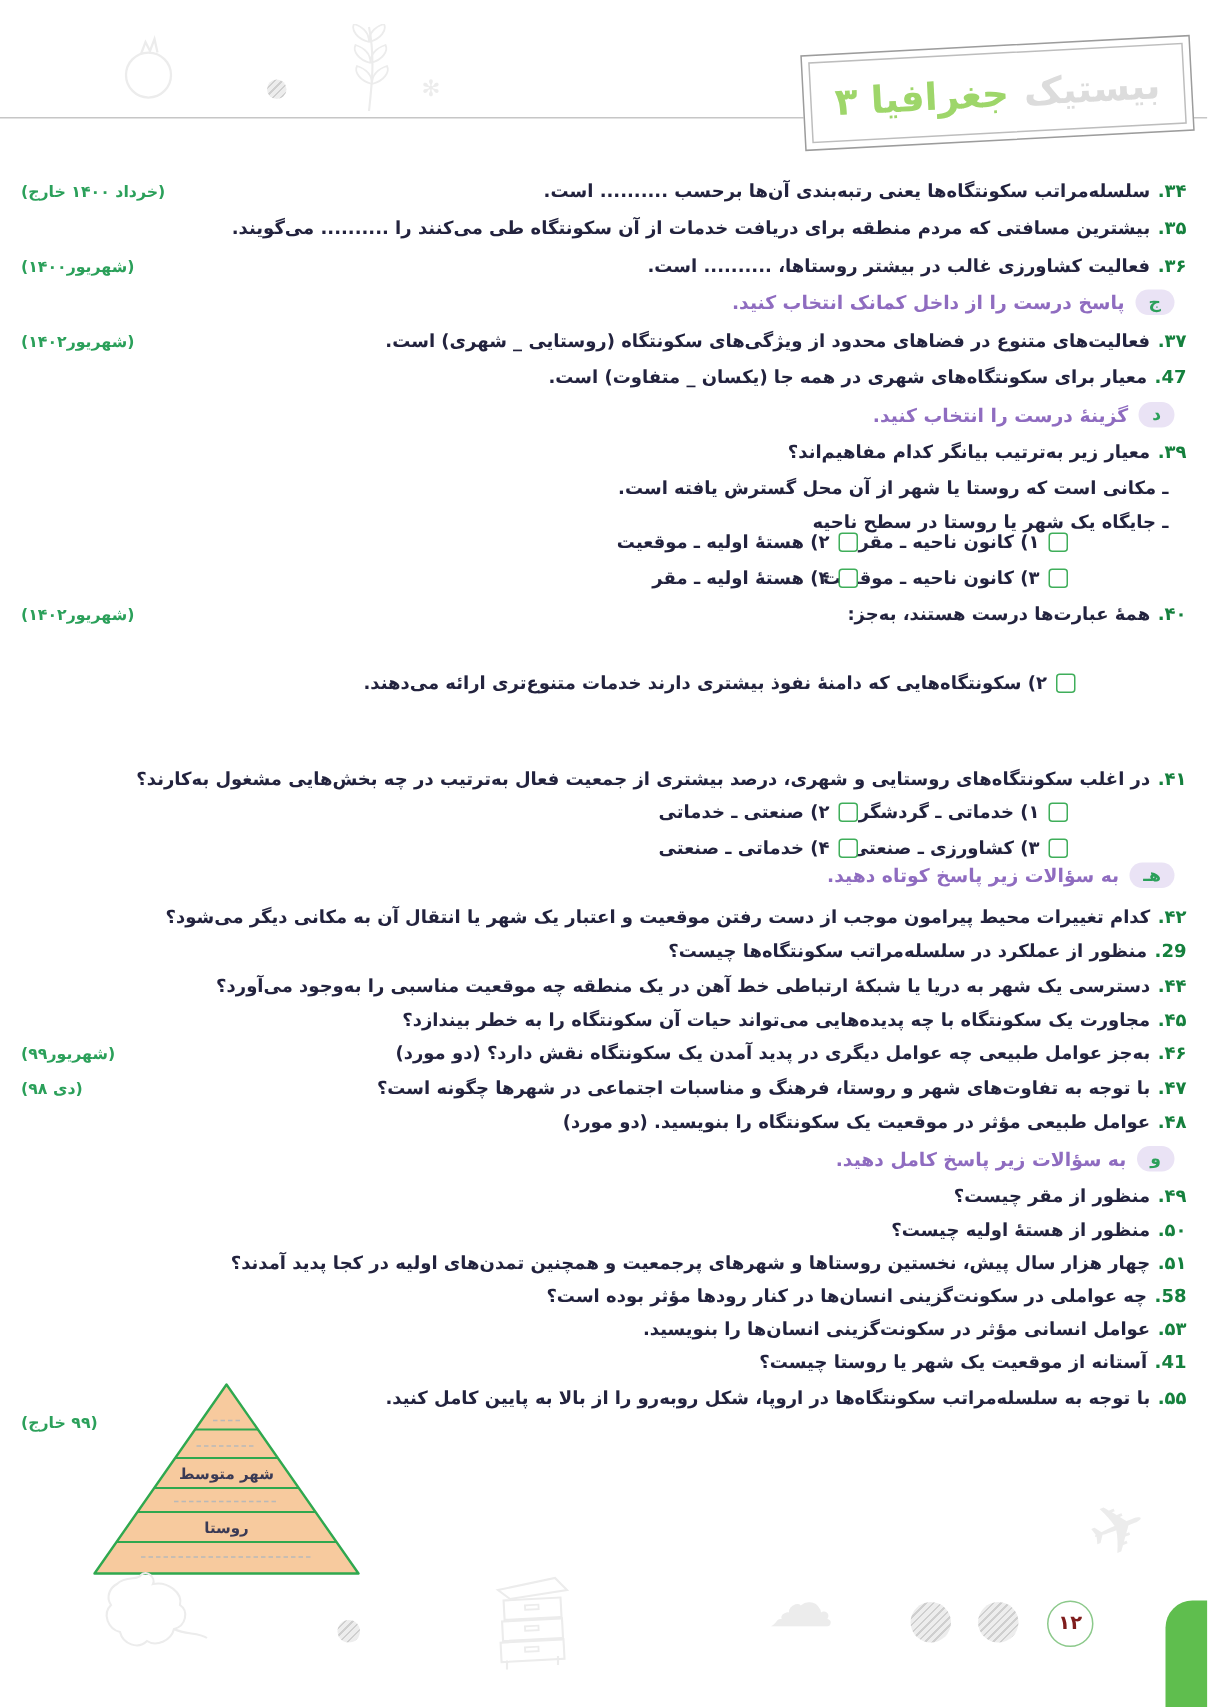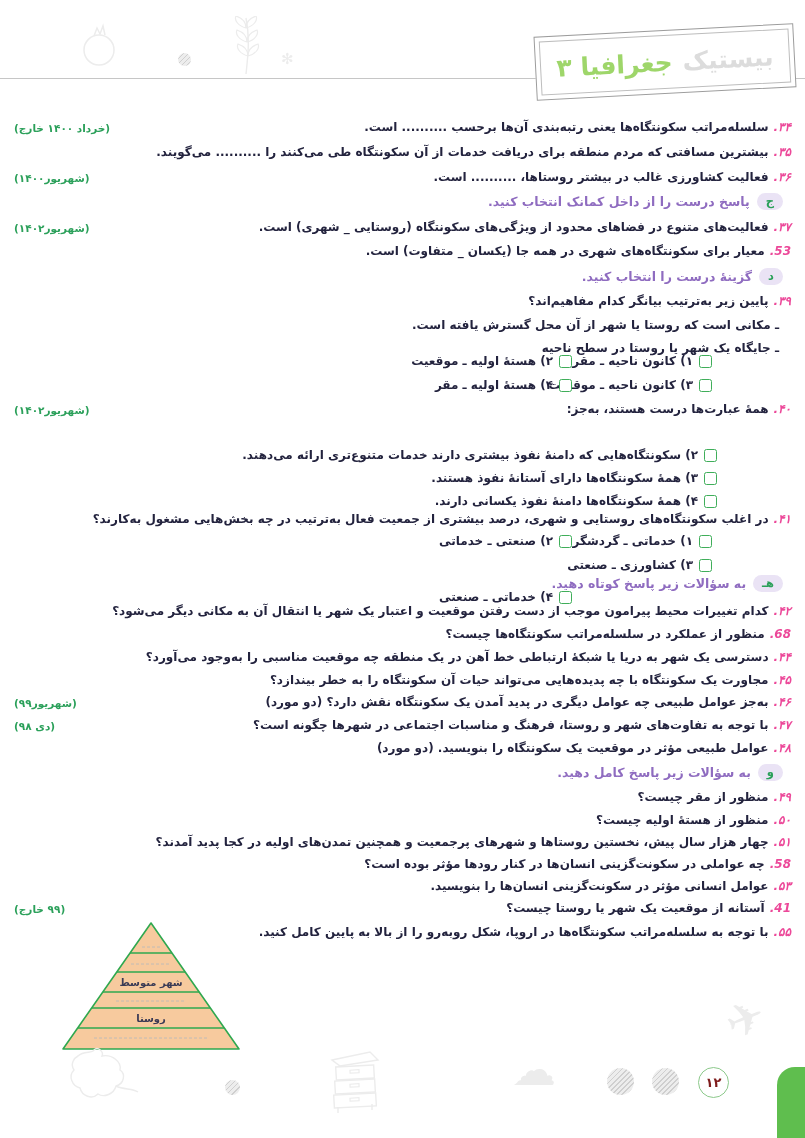--- a/index.html
+++ b/index.html
@@ -11,21 +11,21 @@
   .logo{position:absolute;right:10px;top:30px;width:258px;height:62px;background:#fff;
         border:1.5px solid #9c9c9c;transform:rotate(-3deg);display:flex;align-items:center;
         justify-content:center;direction:rtl;gap:10px;}
   .logo .inner{position:absolute;inset:4px;border:1px solid #bdbdbd;}
   .logo .gray{color:#dcdcdc;font-size:25px;font-weight:700;letter-spacing:1px;z-index:1;}
   .logo .green{color:#9ed66a;font-size:25px;font-weight:700;z-index:1;}
 
   
   .row{position:absolute;right:14px;direction:rtl;display:flex;align-items:baseline;gap:5px;
        font-size:12px;font-weight:700;color:#23233e;white-space:nowrap;line-height:17px;}
-  .qnum{color:#ec4899;font-style:italic;}
+  .qnum{color:#15803d;}
   .sub{right:26px;}
   .u{}
   .note{position:absolute;left:14px;direction:rtl;font-size:10.5px;font-weight:700;color:#2ba05a;white-space:nowrap;}
 
   
   .sec{position:absolute;right:22px;direction:rtl;display:flex;align-items:center;gap:7px;
        font-size:12.5px;font-weight:700;color:#8f6cc0;white-space:nowrap;}
   .pill{background:#eae3f5;color:#2ba05a;border-radius:10px;padding:1px 9px 2px 9px;font-size:11.5px;}
 
   
@@ -93,32 +93,32 @@
     <span>پاسخ درست را از داخل کمانک انتخاب کنید.</span>
   </div>
 
   <div class="row" style="top:219px">
     <span class="qnum">۳۷.</span>
     <span>فعالیت‌های متنوع در فضاهای محدود از ویژگی‌های سکونتگاه (روستایی _ شهری) است.</span>
   </div>
   <div class="note" style="top:222px">(شهریور۱۴۰۲)</div>
 
   <div class="row" style="top:243px">
-    <span class="qnum">53.</span>
+    <span class="qnum">47.</span>
     <span>معیار برای سکونتگاه‌های شهری در همه جا (یکسان _ متفاوت) است.</span>
   </div>
 
   <div class="sec" style="top:268px">
     <span class="pill">د</span>
     <span>گزینهٔ درست را انتخاب کنید.</span>
   </div>
 
   <div class="row" style="top:293px">
     <span class="qnum">۳۹.</span>
-    <span>پایین زیر به‌ترتیب بیانگر کدام مفاهیم‌اند؟</span>
+    <span>معیار زیر به‌ترتیب بیانگر کدام مفاهیم‌اند؟</span>
   </div>
   <div class="row sub" style="top:317px">
     <span>ـ مکانی است که روستا یا شهر از آن محل گسترش یافته است.</span>
   </div>
   <div class="row sub" style="top:340px">
     <span>ـ جایگاه یک شهر یا روستا در سطح ناحیه</span>
   </div>
   <div class="opt c1" style="top:354px">
     <span class="cb"></span>
     <span>۱) کانون ناحیه ـ مقر</span>
@@ -138,61 +138,53 @@
 
   <div class="row" style="top:401px">
     <span class="qnum">۴۰.</span>
     <span><span>همهٔ عبارت‌ها درست هستند، </span><span class="u">به‌جز</span><span>:</span></span>
   </div>
   <div class="note" style="top:404px">(شهریور۱۴۰۲)</div>
   <div class="opt cfull" style="top:448px">
     <span class="cb"></span>
     <span>۲) سکونتگاه‌هایی که دامنهٔ نفوذ بیشتری دارند خدمات متنوع‌تری ارائه می‌دهند.</span>
   </div>
-  <div class="opt cfull" style="top:471px">
-    <span class="cb"></span>
-    <span>۳) همهٔ سکونتگاه‌ها دارای آستانهٔ نفوذ هستند.</span>
-  </div>
-  <div class="opt cfull" style="top:494px">
-    <span class="cb"></span>
-    <span>۴) همهٔ سکونتگاه‌ها دامنهٔ نفوذ یکسانی دارند.</span>
-  </div>
 
   <div class="row" style="top:511px">
     <span class="qnum">۴۱.</span>
     <span>در اغلب سکونتگاه‌های روستایی و شهری، درصد بیشتری از جمعیت فعال به‌ترتیب در چه بخش‌هایی مشغول به‌کارند؟</span>
   </div>
   <div class="opt c1" style="top:534px">
     <span class="cb"></span>
     <span>۱) خدماتی ـ گردشگری</span>
   </div>
   <div class="opt c2" style="top:534px">
     <span class="cb"></span>
     <span>۲) صنعتی ـ خدماتی</span>
   </div>
   <div class="opt c1" style="top:558px">
     <span class="cb"></span>
     <span>۳) کشاورزی ـ صنعتی</span>
   </div>
-  <div class="opt c2" style="top:590px">
+  <div class="opt c2" style="top:558px">
     <span class="cb"></span>
     <span>۴) خدماتی ـ صنعتی</span>
   </div>
 
   <div class="sec" style="top:575px">
     <span class="pill">هـ</span>
     <span>به سؤالات زیر پاسخ کوتاه دهید.</span>
   </div>
 
   <div class="row" style="top:603px">
     <span class="qnum">۴۲.</span>
     <span>کدام تغییرات محیط پیرامون موجب از دست رفتن موقعیت و اعتبار یک شهر یا انتقال آن به مکانی دیگر می‌شود؟</span>
   </div>
   <div class="row" style="top:626px">
-    <span class="qnum">68.</span>
+    <span class="qnum">29.</span>
     <span>منظور از عملکرد در سلسله‌مراتب سکونتگاه‌ها چیست؟</span>
   </div>
   <div class="row" style="top:649px">
     <span class="qnum">۴۴.</span>
     <span>دسترسی یک شهر به دریا یا شبکهٔ ارتباطی خط آهن در یک منطقه چه موقعیت مناسبی را به‌وجود می‌آورد؟</span>
   </div>
   <div class="row" style="top:672px">
     <span class="qnum">۴۵.</span>
     <span>مجاورت یک سکونتگاه با چه پدیده‌هایی می‌تواند حیات آن سکونتگاه را به خطر بیندازد؟</span>
   </div>
@@ -233,21 +225,21 @@
     <span>چه عواملی در سکونت‌گزینی انسان‌ها در کنار رودها مؤثر بوده است؟</span>
   </div>
   <div class="row" style="top:878px">
     <span class="qnum">۵۳.</span>
     <span>عوامل انسانی مؤثر در سکونت‌گزینی انسان‌ها را بنویسید.</span>
   </div>
   <div class="row" style="top:900px">
     <span class="qnum">41.</span>
     <span>آستانه از موقعیت یک شهر یا روستا چیست؟</span>
   </div>
-  <div class="note" style="top:903px">(۹۹ خارج)</div>
+  <div class="note" style="top:943px">(۹۹ خارج)</div>
   <div class="row" style="top:924px">
     <span class="qnum">۵۵.</span>
     <span>با توجه به سلسله‌مراتب سکونتگاه‌ها در اروپا، شکل روبه‌رو را از بالا به پایین کامل کنید.</span>
   </div>
 
   <svg class="sketch" style="left:60px;top:920px" width="182" height="132" viewBox="0 0 182 132">
     <polygon points="91,3 179,129 3,129" fill="#f7ca9e" stroke="#2fa84f" stroke-width="1.6" stroke-linejoin="round"></polygon>
     <line x1="70" y1="33" x2="112" y2="33" stroke="#2fa84f" stroke-width="1.4"></line>
     <line x1="57" y1="52" x2="125" y2="52" stroke="#2fa84f" stroke-width="1.4"></line>
     <line x1="43" y1="72" x2="139" y2="72" stroke="#2fa84f" stroke-width="1.4"></line>

